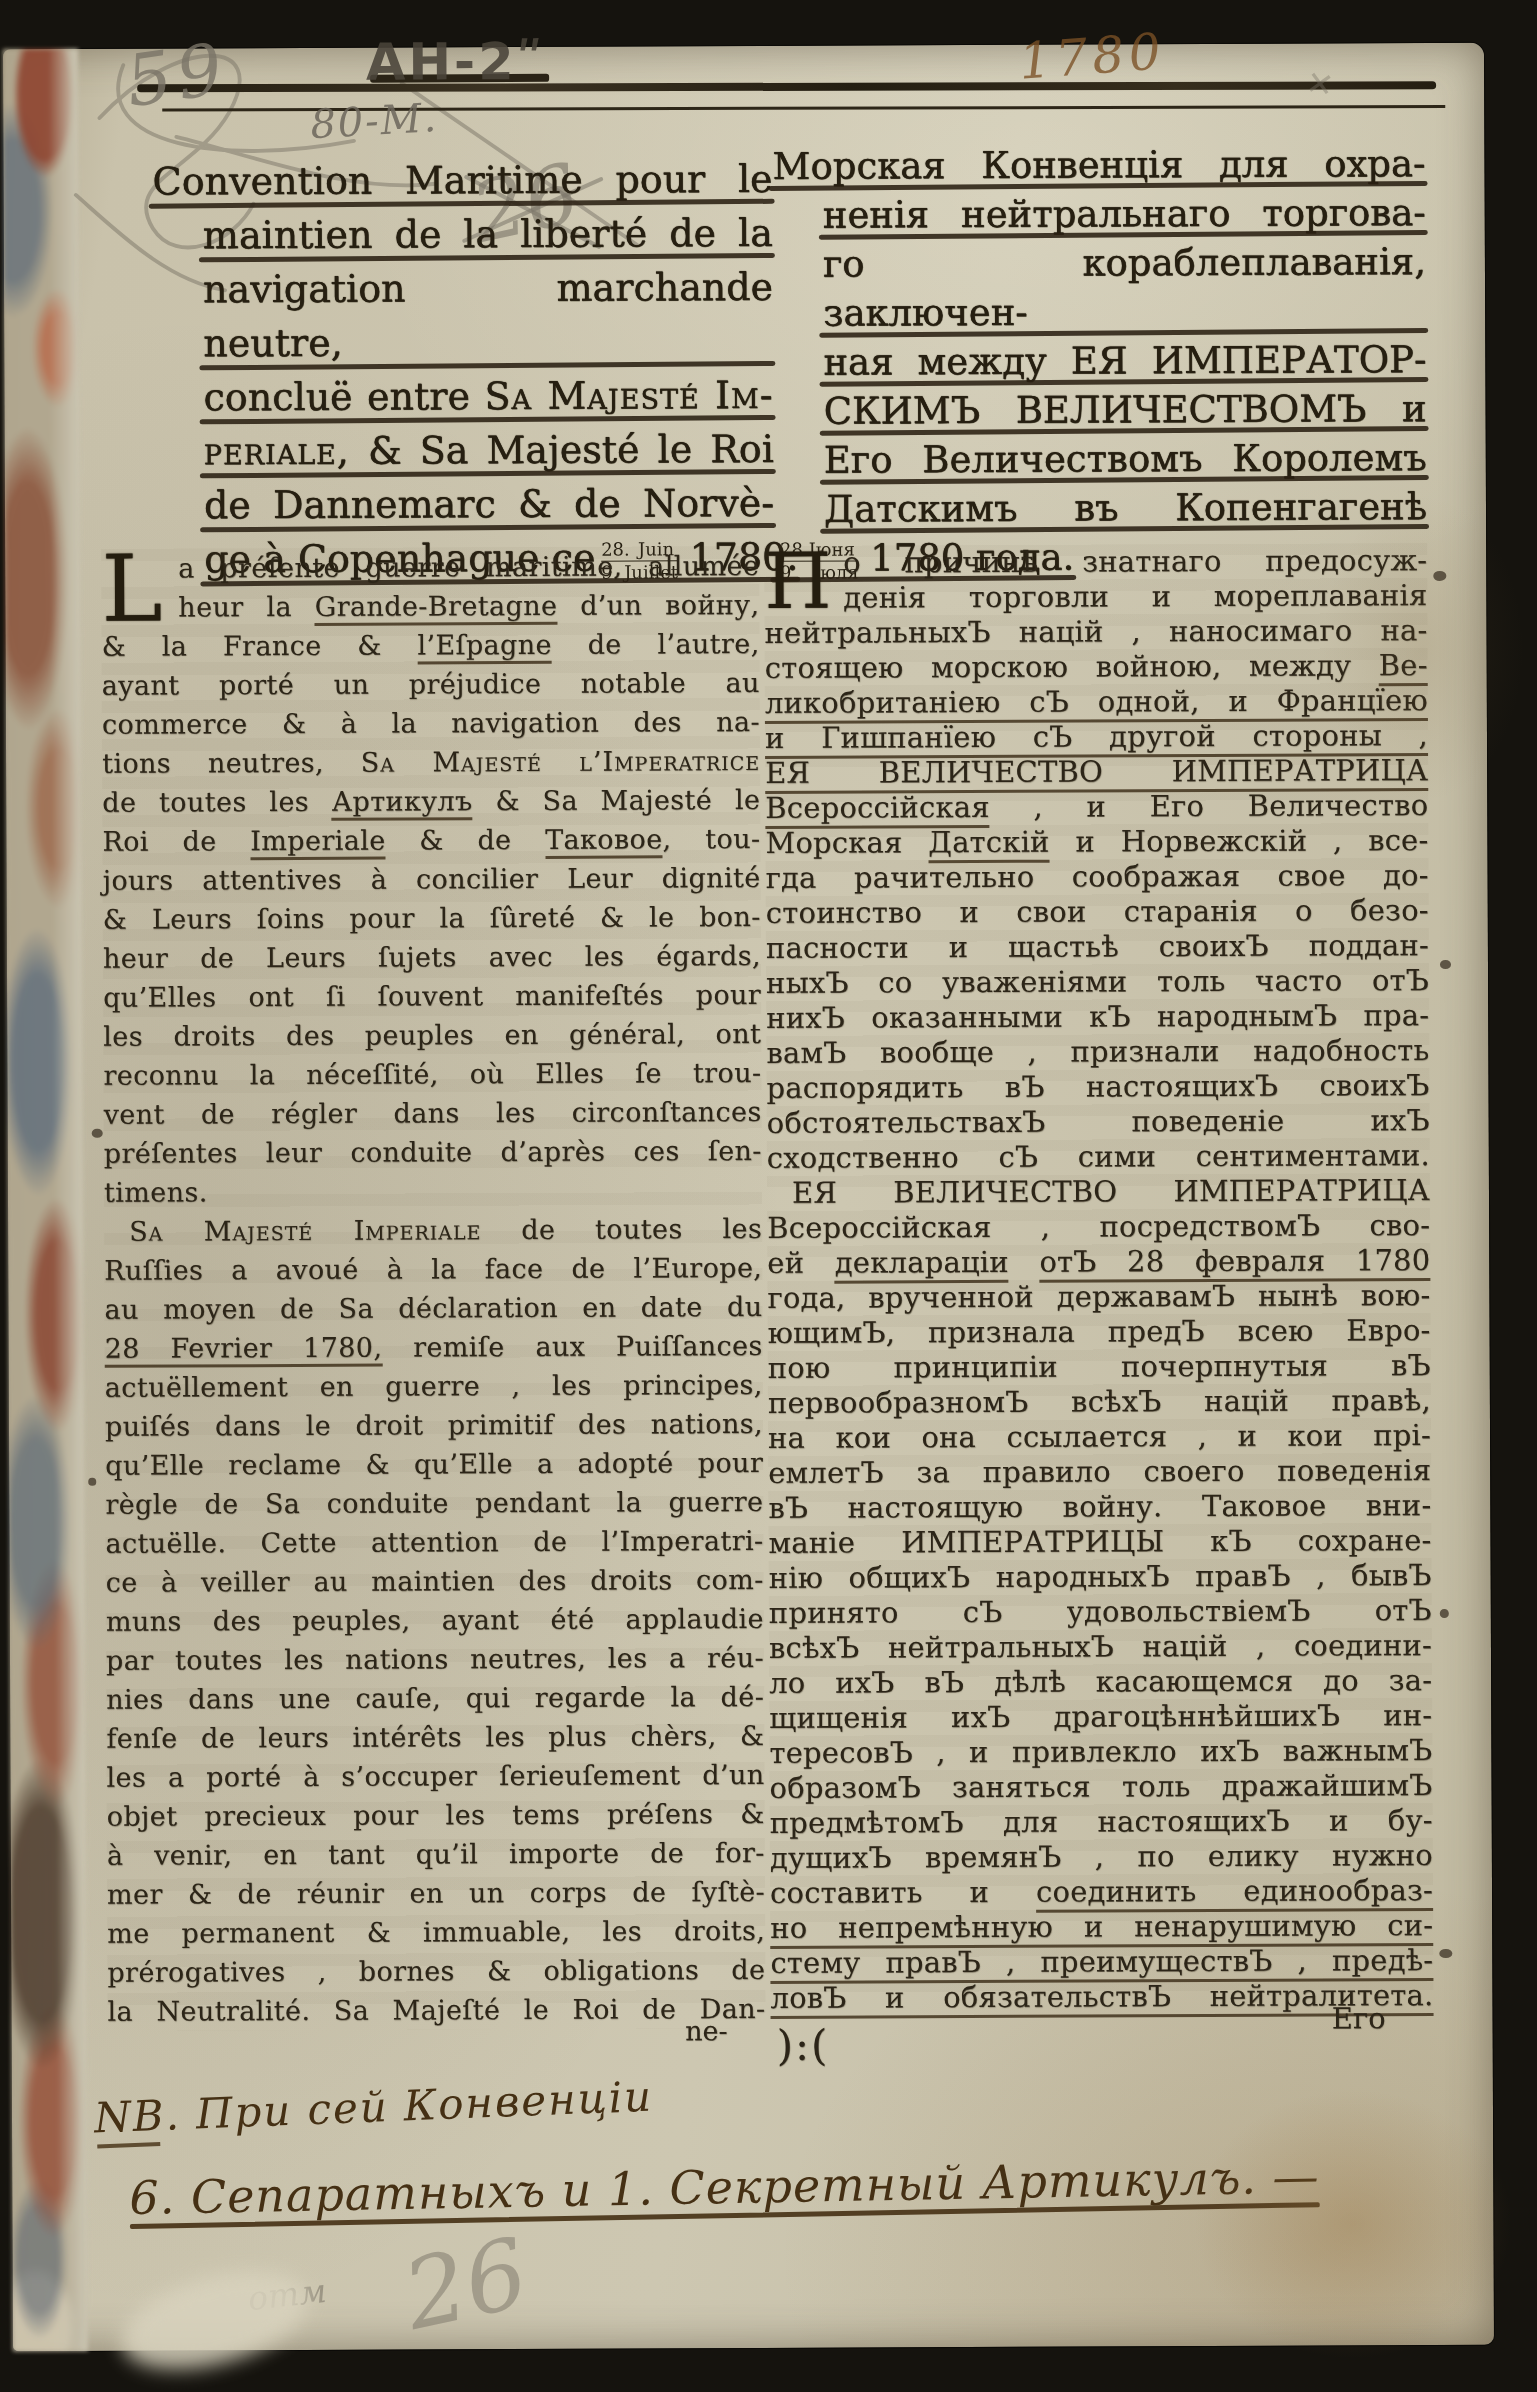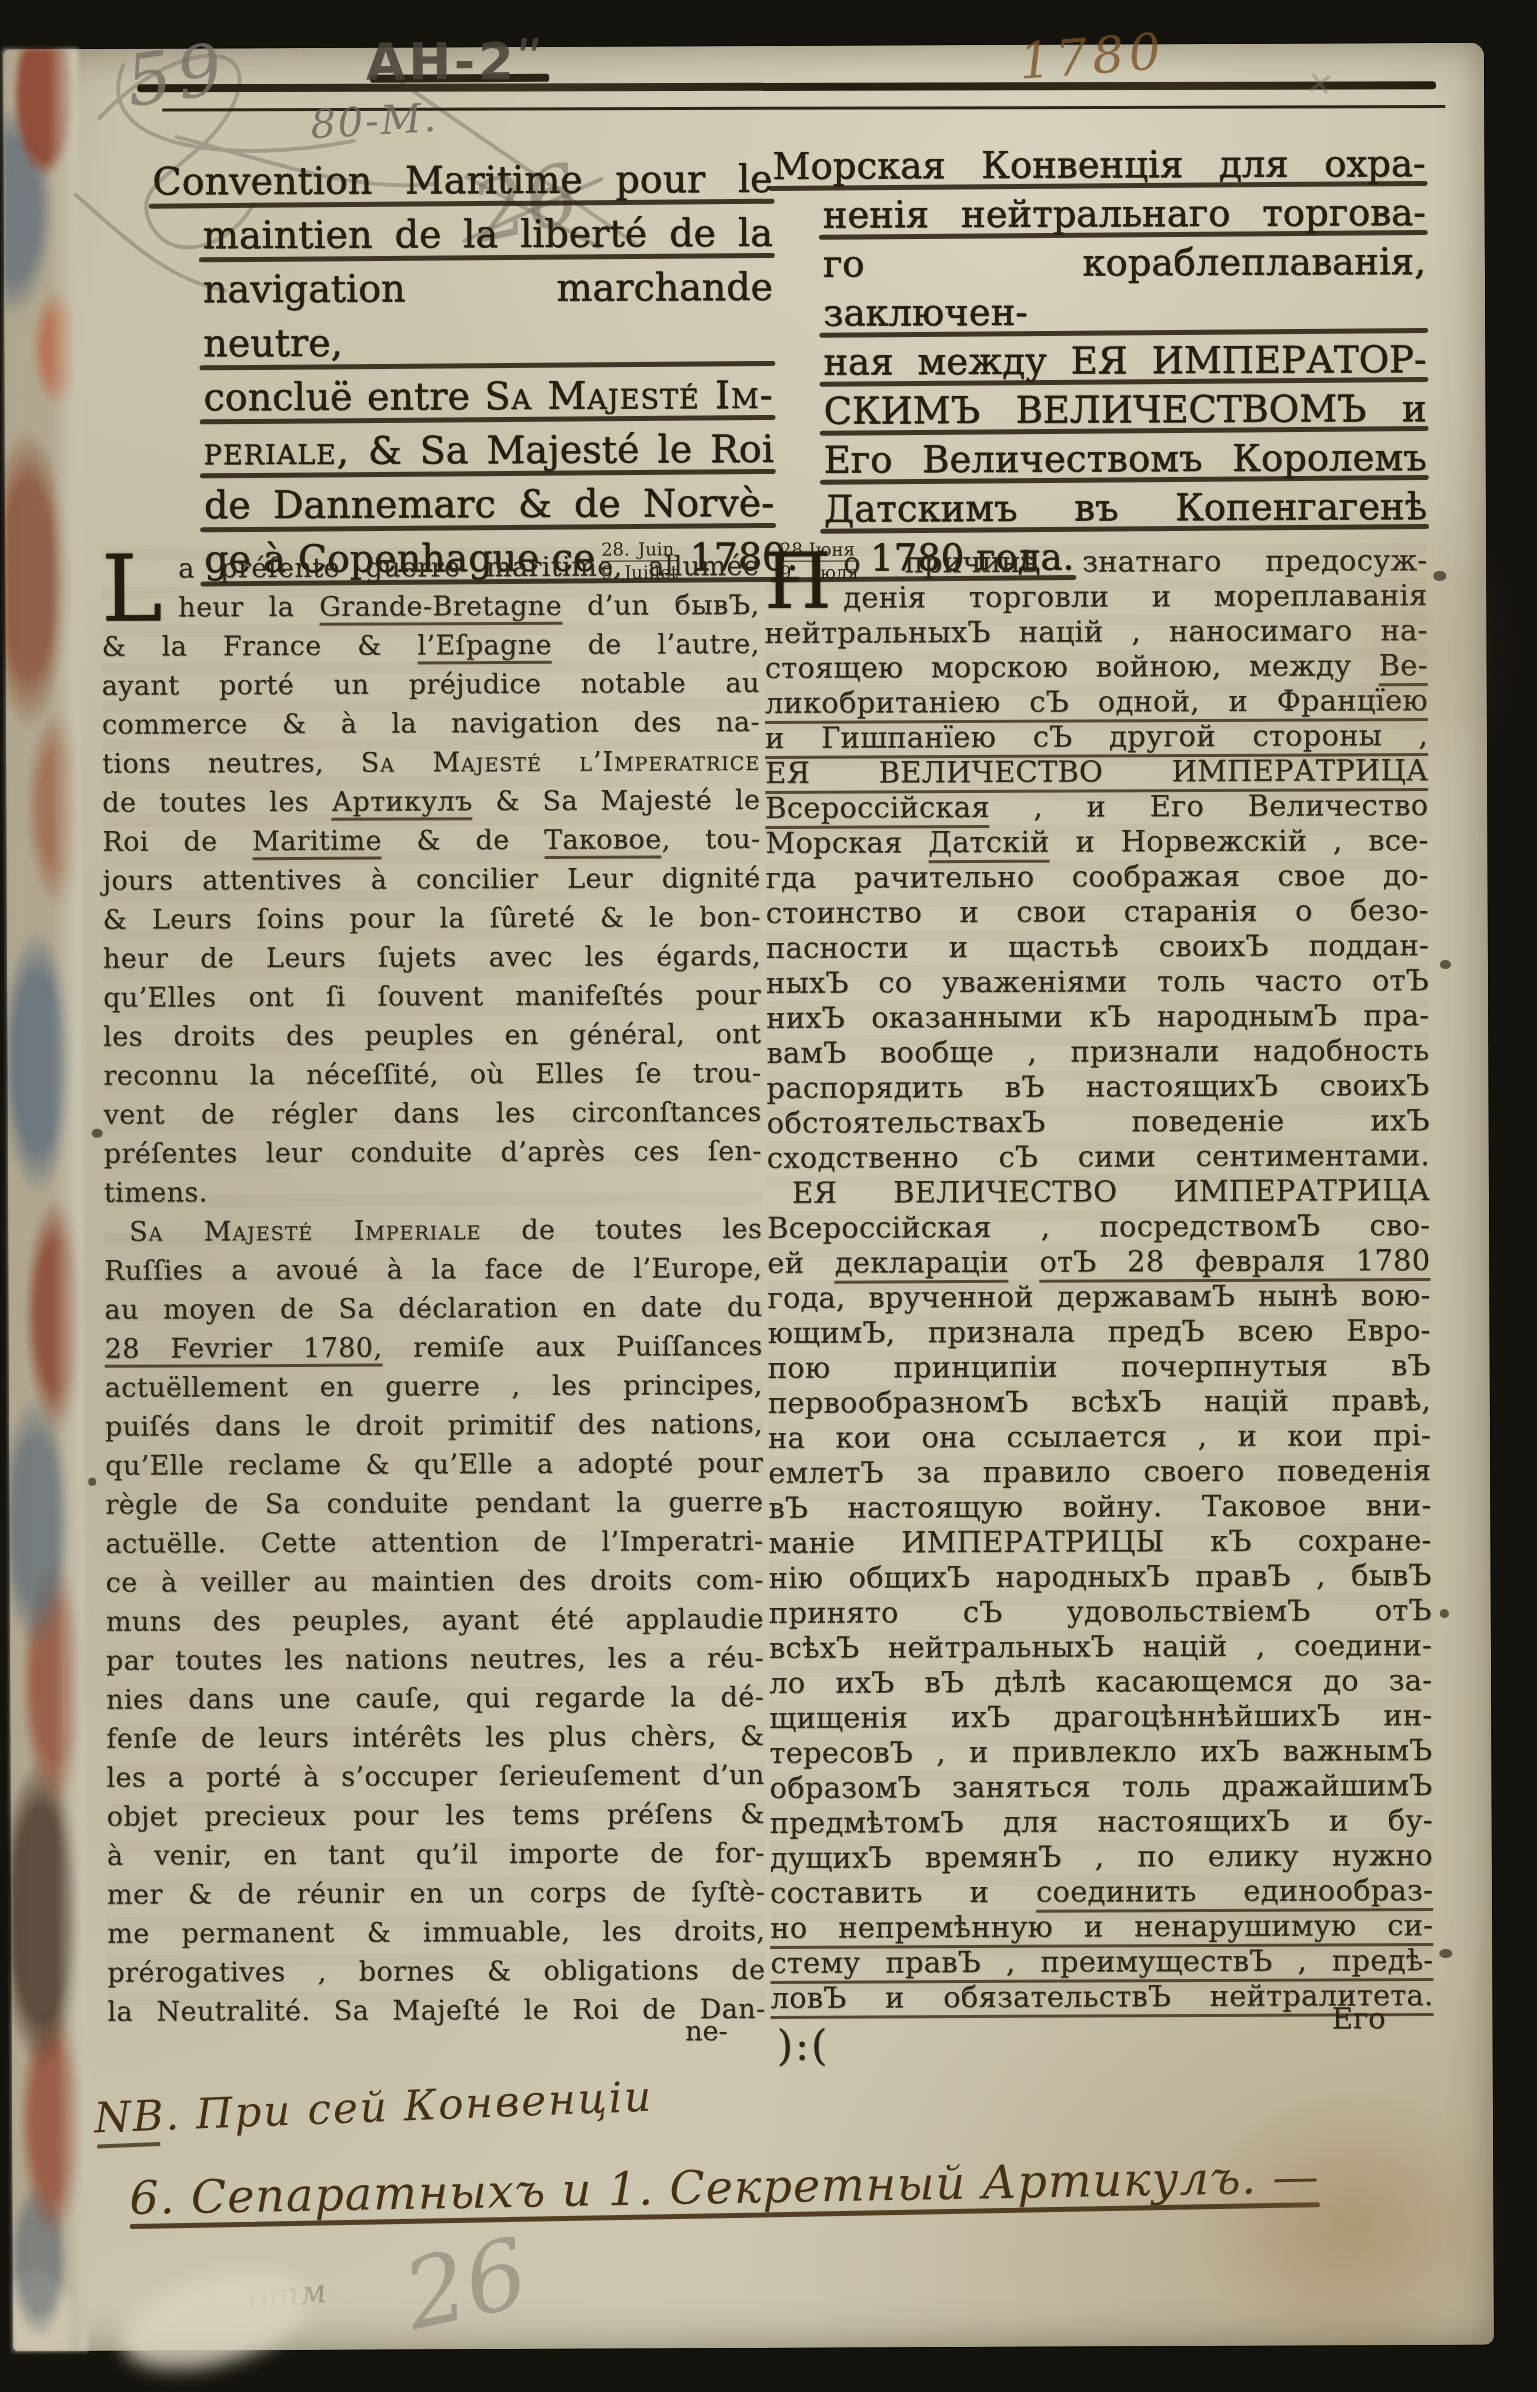--- a/index.html
+++ b/index.html
@@ -168,27 +168,27 @@
         </span>
         <span>1780.</span>
       </div>
     </div>
 
     <div class="fr-body body-col ink">
       <div class="para">
         <span class="dropcap fr-drop">L</span>
         <div>
             <div class="line">a préſente guerre maritime, allumée</div>
-            <div class="line"><span>heur la </span><span class="u">Grande-Bretagne</span><span> d’un бывЪ,</span></div>
+            <div class="line"><span>heur la </span><span class="u">Grande-Bretagne</span><span> d’un войну,</span></div>
             <div class="line"><span>&amp; la France &amp; </span><span class="u">l’Eſpagne</span><span> de l’autre,</span></div>
             <div class="line">ayant porté un préjudice notable au</div>
             <div class="line">commerce &amp; à la navigation des na-</div>
             <div class="line"><span>tions neutres, </span><span class="sc">Sa Majesté l’Imperatrice</span></div>
             <div class="line"><span>de toutes les </span><span class="u">Артикулъ</span><span> &amp; Sa Majesté le</span></div>
-            <div class="line"><span>Roi de </span><span class="u">Maritime</span><span> &amp; de </span><span class="u">Таковое</span><span>, tou-</span></div>
+            <div class="line"><span>Roi de </span><span class="u">Imperiale</span><span> &amp; de </span><span class="u">Таковое</span><span>, tou-</span></div>
             <div class="line">jours attentives à concilier Leur dignité</div>
             <div class="line">&amp; Leurs ſoins pour la ſûreté &amp; le bon-</div>
             <div class="line">heur de Leurs ſujets avec les égards,</div>
             <div class="line">qu’Elles ont ſi ſouvent manifeſtés pour</div>
             <div class="line">les droits des peuples en général, ont</div>
             <div class="line">reconnu la néceſſité, où Elles ſe trou-</div>
             <div class="line">vent de régler dans les circonſtances</div>
             <div class="line">préſentes leur conduite d’après ces ſen-</div>
             <div class="line nj"><span>timens.</span></div>
           </div>

